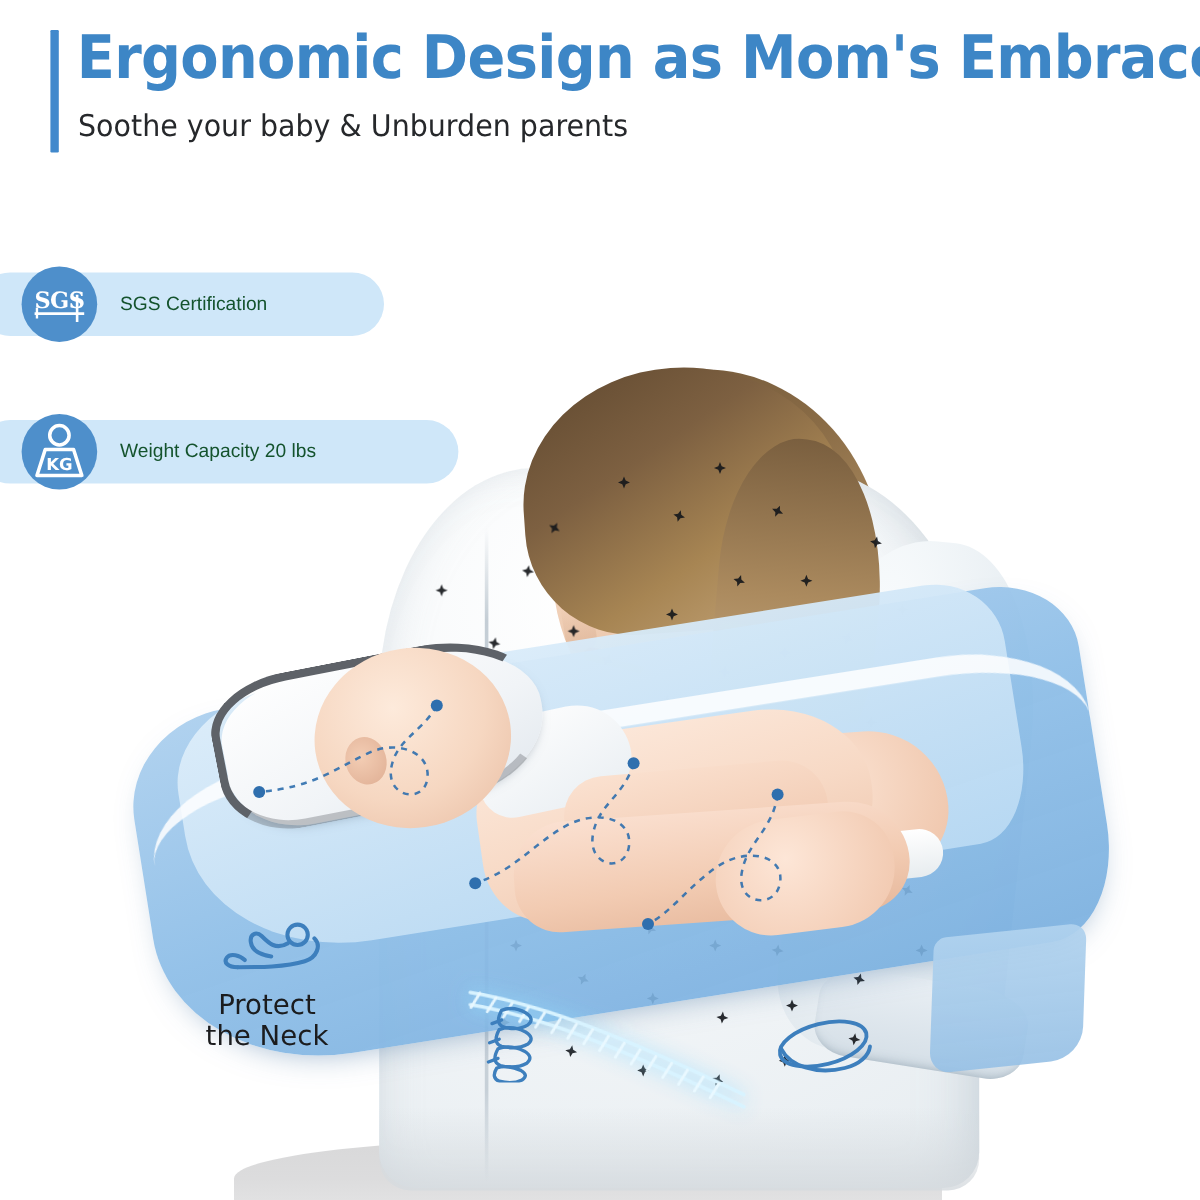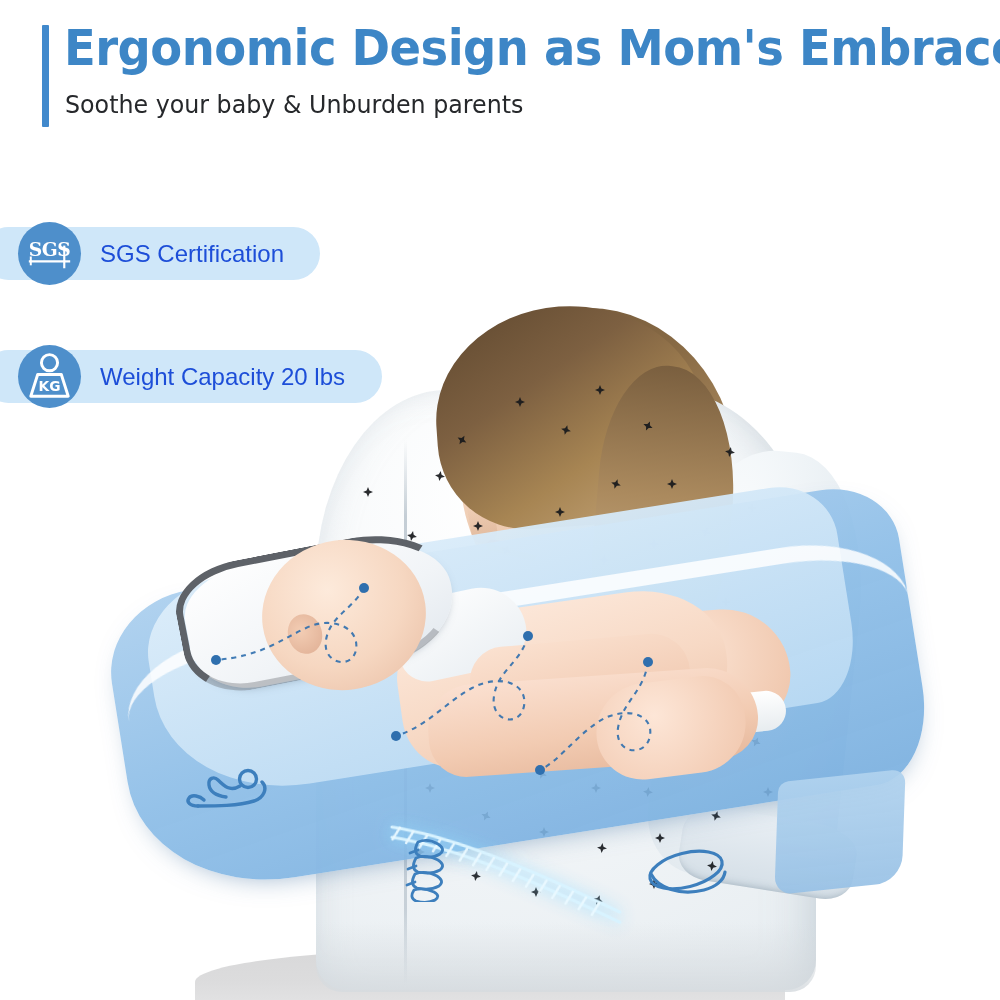--- a/index.html
+++ b/index.html
@@ -81,22 +81,22 @@
     width: 63px;
     height: 63px;
     border-radius: 50%;
     background: #4e8fcb;
     display: flex;
     align-items: center;
     justify-content: center;
   }
   .pill-label {
     position: absolute;
-    font-size: 24px;
-    color: #1d4ed8;
+    font-size: 16px;
+    color: #14532d;
     white-space: nowrap;
     font-family: "Liberation Sans", sans-serif;
   }
   #pill-sgs .pill-label    { left: 118px; }
   #pill-weight .pill-label { left: 118px; }
 
   
   #photo {
     position: absolute;
     left: 0;
@@ -593,20 +593,22 @@
   </div>
 
   <svg class="callout-icon" id="icon-neck" viewBox="0 0 98 52">
     <g fill="none" stroke="#3d7fbd" stroke-width="3.4" stroke-linecap="round" stroke-linejoin="round">
       <circle cx="72" cy="13" r="8.5"></circle>
       <path d="M64 20 C54 26 48 20 42 14 C38 10 32 12 33 19 C34 27 43 30 50 31"></path>
       <path d="M86 16 C92 22 88 32 78 35 C62 40 40 40 22 40"></path>
       <path d="M22 40 C14 40 10 36 13 32 C16 28 24 30 28 34"></path>
     </g>
   </svg>
+  <div class="callout" id="callout-neck">Protect
+the Neck</div>
 
   <svg class="callout-icon" id="icon-spine" viewBox="0 0 58 66">
     <g fill="none" stroke="#3d7fbd" stroke-width="2.8" stroke-linecap="round" stroke-linejoin="round">
       <path d="M16 6 q10 -4 20 2 q8 5 2 10 q-8 5 -20 2 q-8 -3 -2 -14 Z"></path>
       <path d="M14 22 q10 -4 22 2 q8 5 2 10 q-9 5 -22 2 q-8 -3 -2 -14 Z"></path>
       <path d="M13 38 q10 -4 22 2 q8 5 2 10 q-9 5 -22 2 q-8 -3 -2 -14 Z"></path>
       <path d="M12 54 q9 -3 20 2 q7 4 1 8 q-8 4 -19 1 q-7 -3 -2 -11 Z"></path>
       <path d="M16 14 l-8 3 M14 30 l-8 3 M13 46 l-8 3"></path>
     </g>
   </svg>

